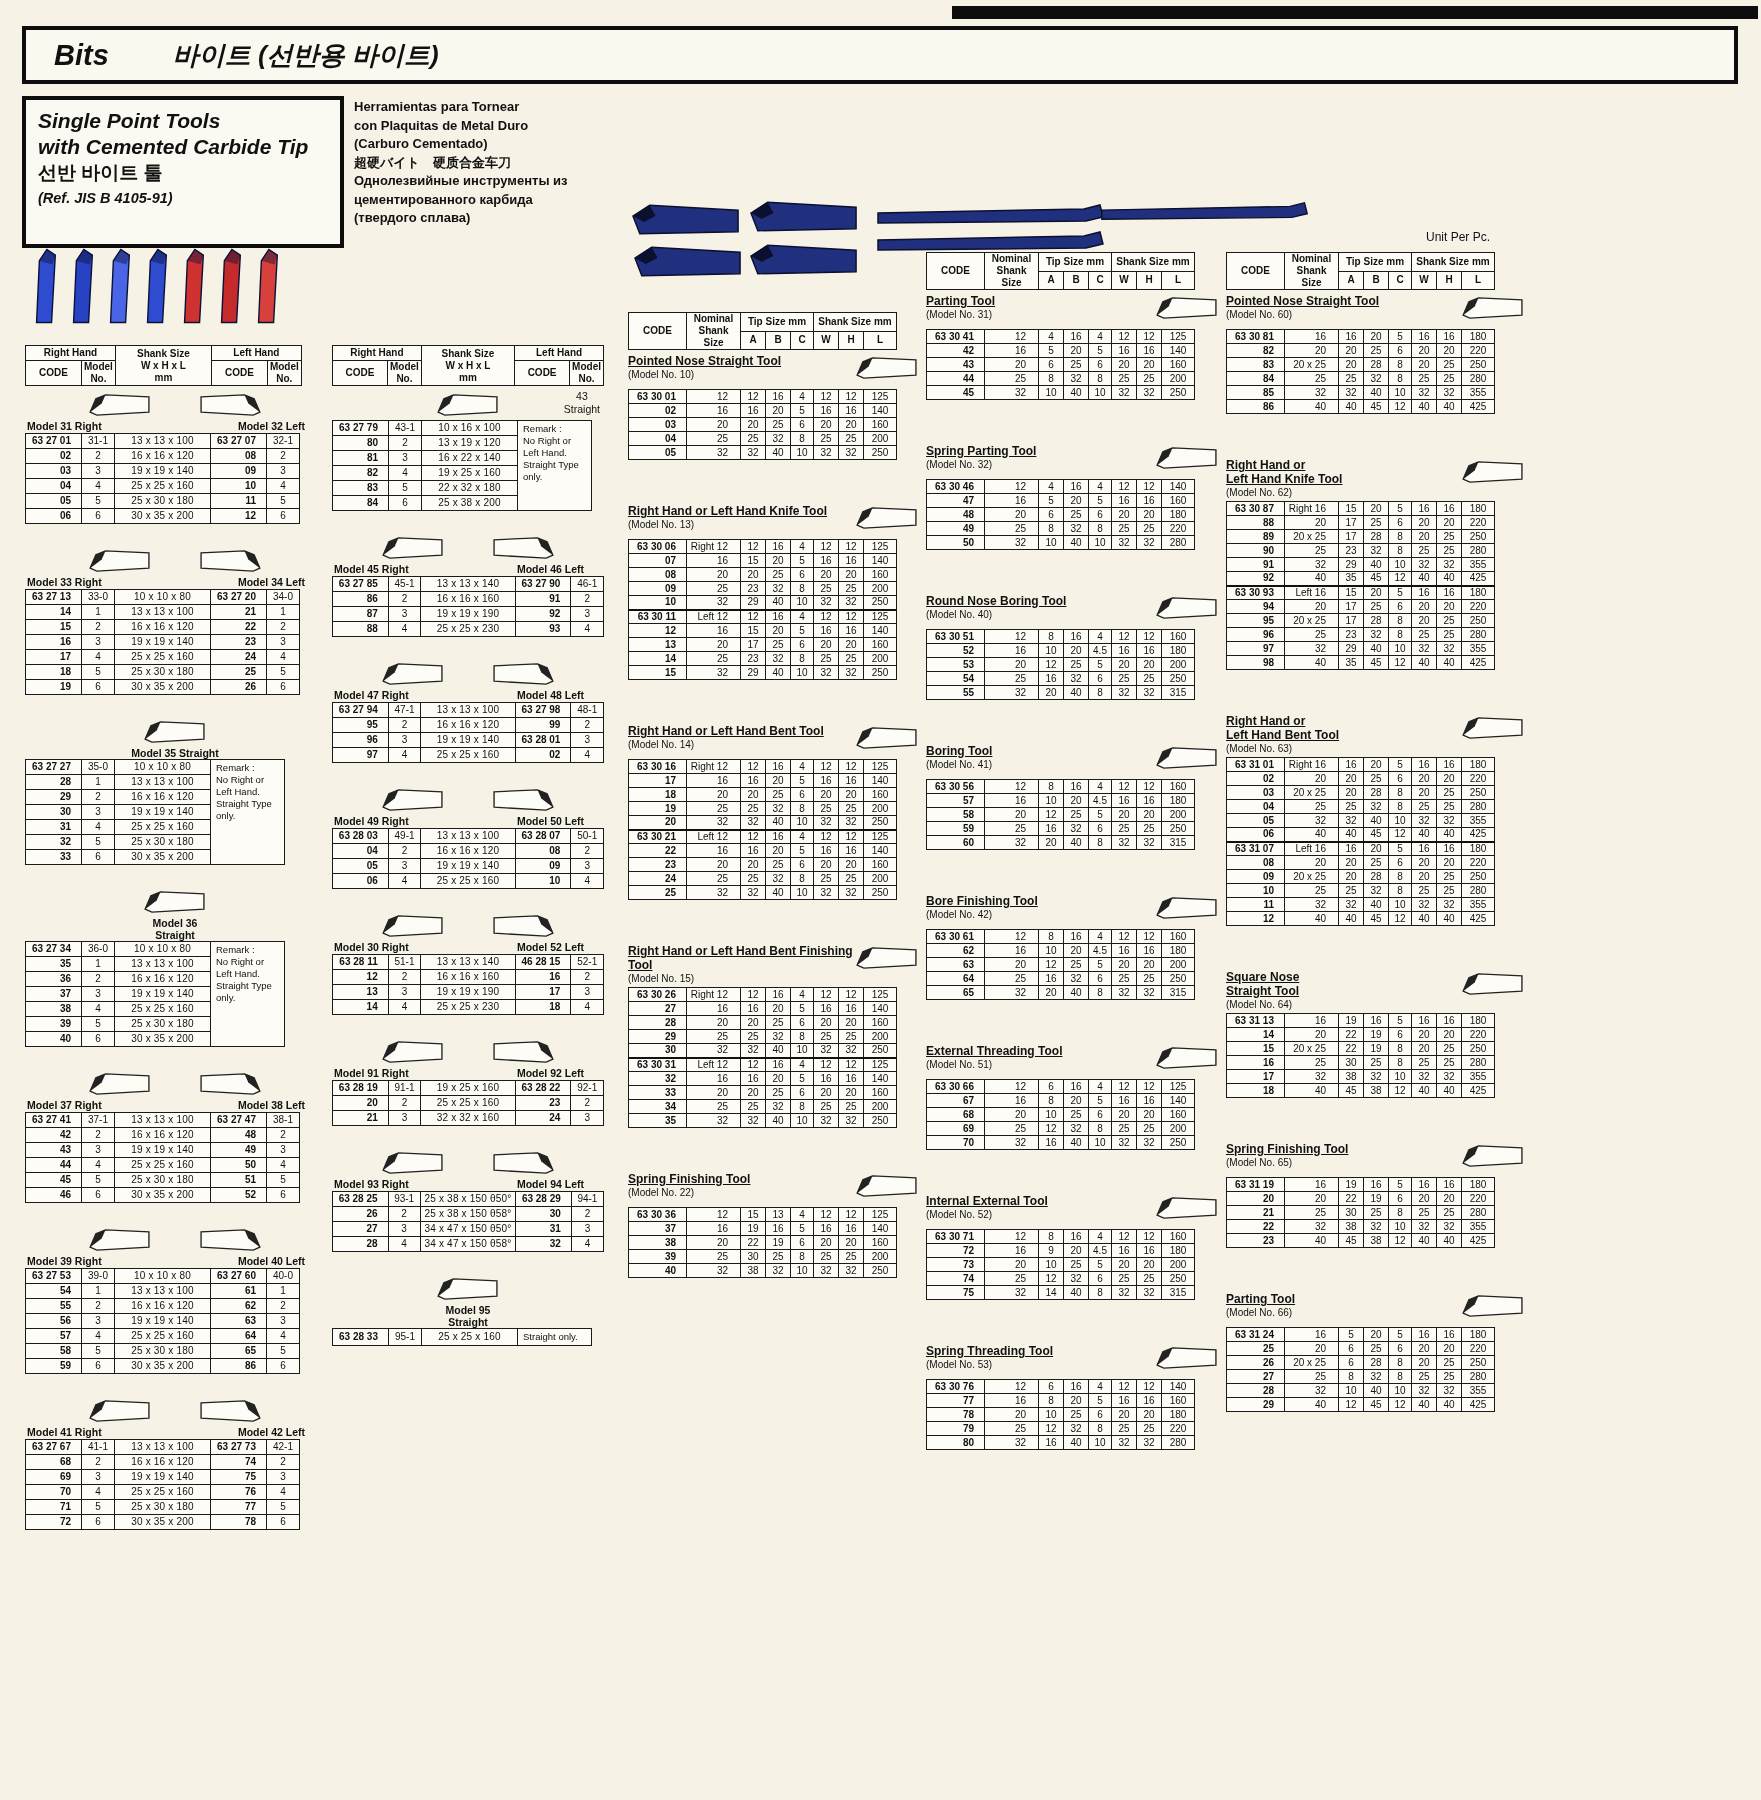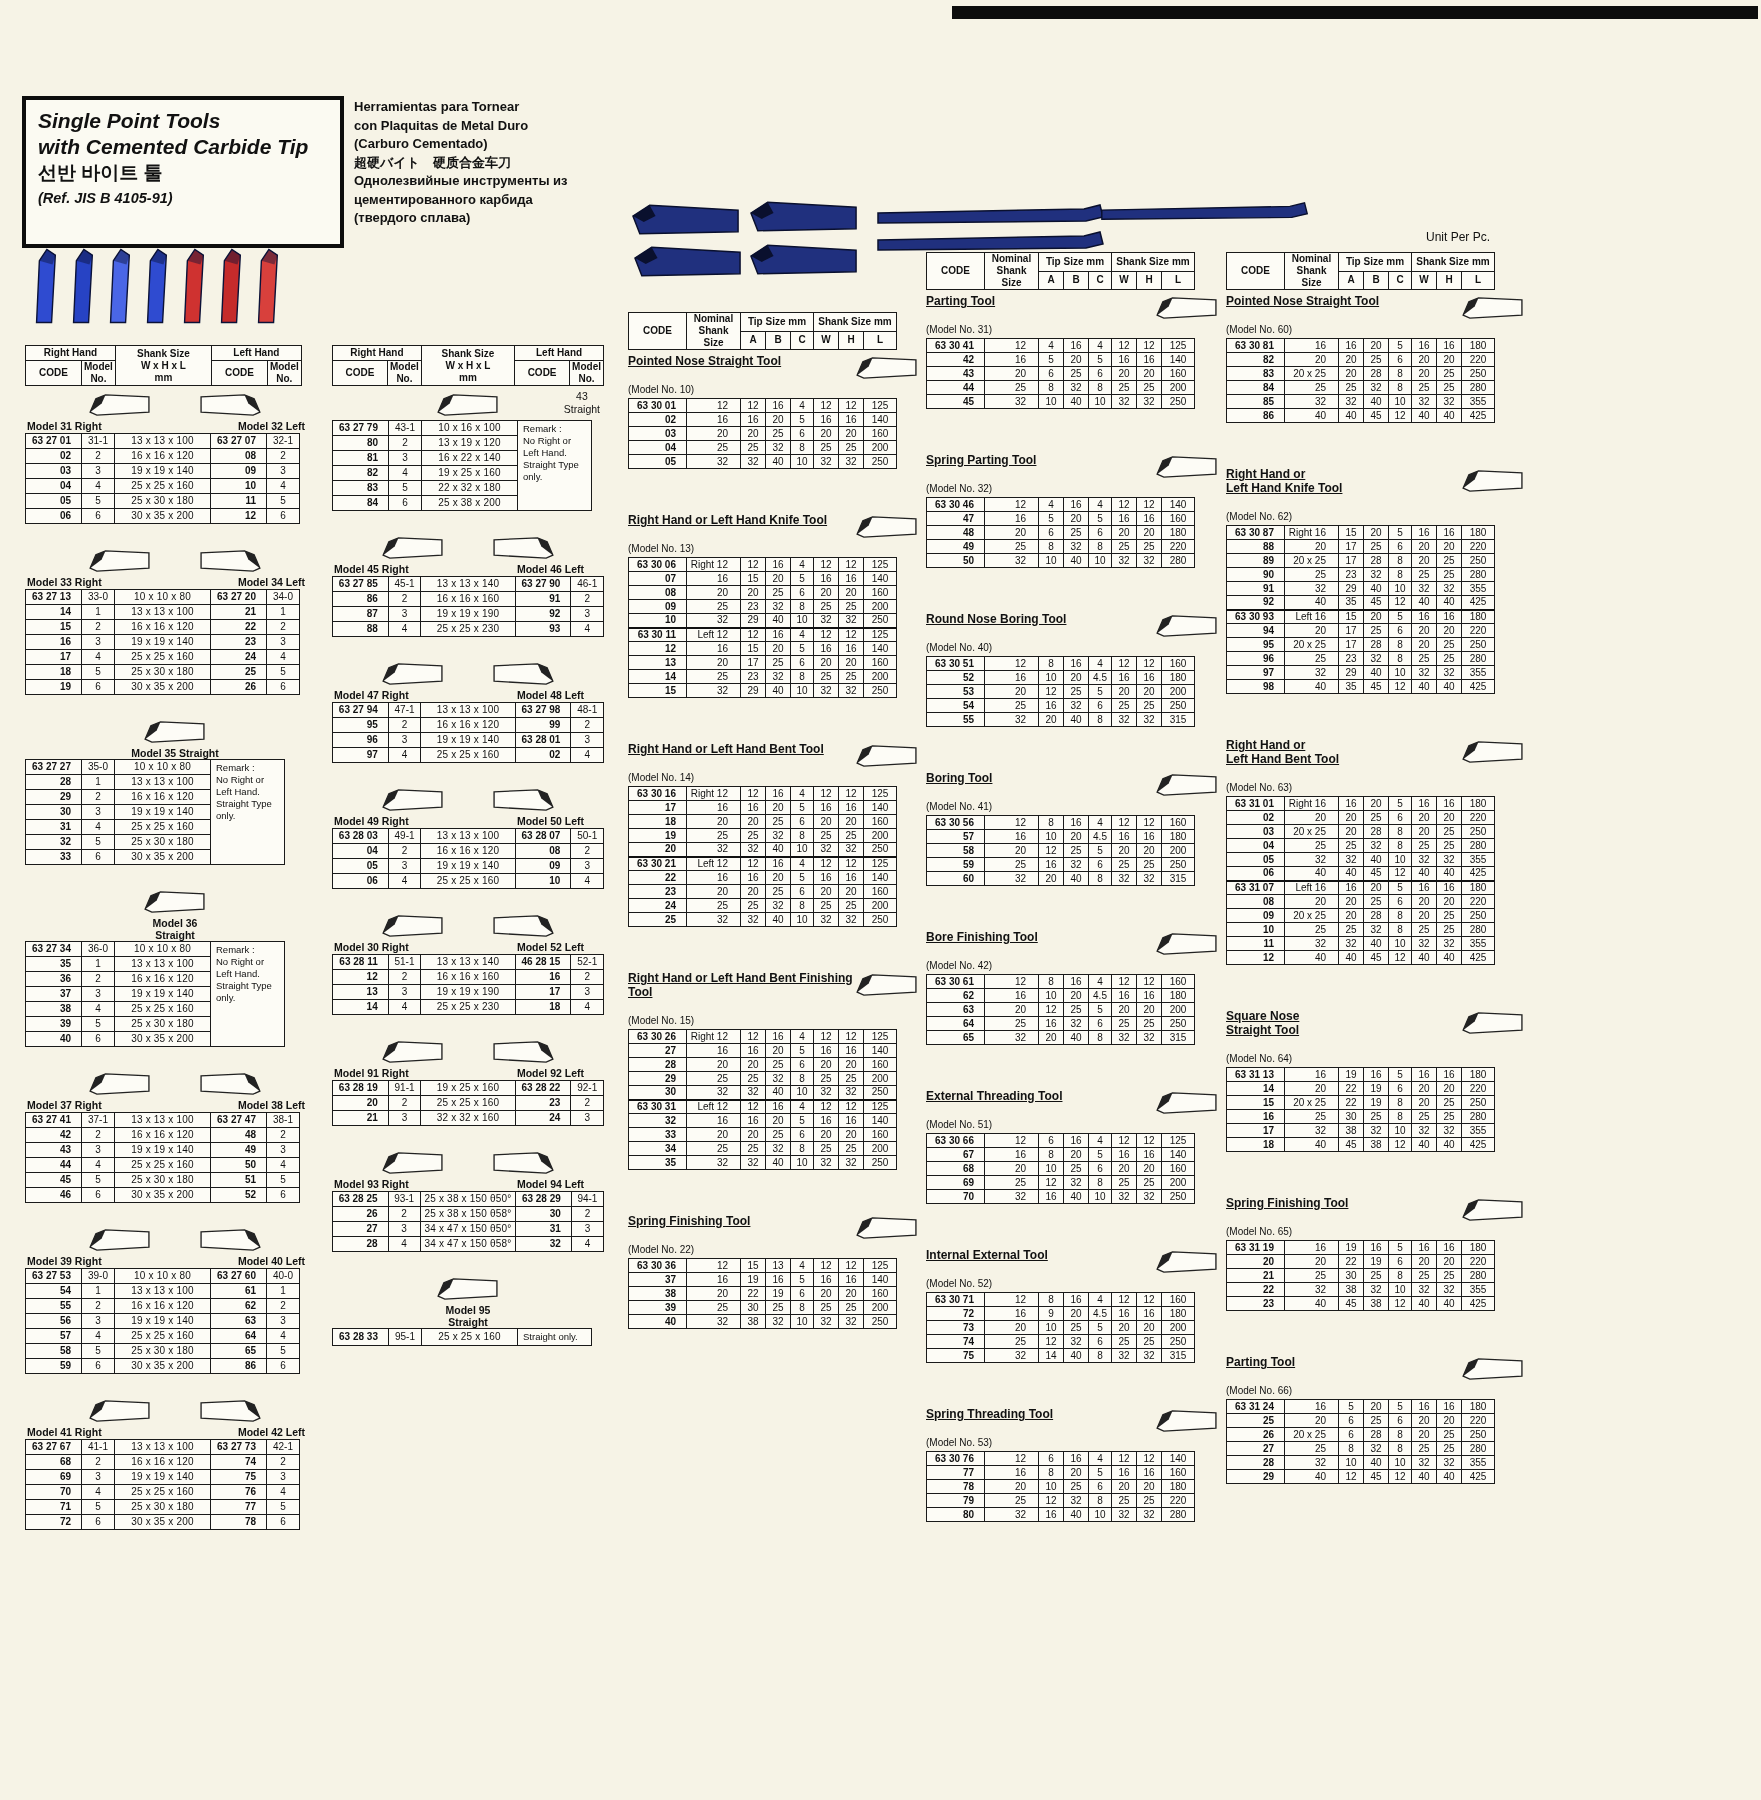--- a/index.html
+++ b/index.html
@@ -43,21 +43,21 @@
   table.ht td{height:14px}
   td.code{font-weight:700;text-align:right;padding-right:10px}
   td.nom{text-align:right;padding-right:12px}
   td.shk{letter-spacing:0.2px}
   td.remark{font-size:9.5px;text-align:left;vertical-align:top;padding:2px 5px;min-width:74px;
     white-space:pre-line;line-height:12px}
   tr.gs td{border-top:2.5px solid #111}
   .note43{position:absolute;top:2px;right:4px;font-size:10.5px;text-align:center;line-height:13px}
   .httl{display:flex;justify-content:space-between;align-items:flex-start;margin-bottom:3px;min-height:32px}
   .ht1{font-weight:700;font-size:12px;line-height:14px;text-decoration:underline;white-space:pre-line}
-  .ht2{font-size:10px;margin-top:16px}
+  .ht2{font-size:10px;margin-top:1px}
   .skt{flex:0 0 auto}
 </style>
 </head>
 <body>
 
 <svg width="0" height="0" style="position:absolute">
   <defs>
     <g id="sym-tool">
       <path d="M3 22 L9 8 L19 4 L64 6 L64 22 L10 25 Z" fill="#fdfcf6" stroke="#222" stroke-width="1.4"></path>
       <path d="M3 22 L9 8 L19 4 L15 13 Z" fill="#222"></path>
@@ -73,20 +73,24 @@
     <g id="sym-rod">
       <path d="M2 10 L208 6 L224 2 L227 14 L210 18 L2 20 Z" fill="#20307e" stroke="#0a102e" stroke-width="1.5"></path>
     </g>
   </defs>
 </svg>
 
 <div class="page">
 
   <div class="topbar"></div>
 
+  <div class="titlebox">
+    <span>Bits</span>
+    <span class="t-kr">바이트  (선반용 바이트)</span>
+  </div>
 
   <div class="cbox">
     <div class="cb1">Single Point Tools</div>
     <div class="cb1">with Cemented Carbide Tip</div>
     <div class="cb2">선반 바이트 툴</div>
     <div class="cb3">(Ref. JIS B 4105-91)</div>
   </div>
   <div class="cdesc" id="cdesc">
       <div>Herramientas para Tornear</div>
       <div>con Plaquitas de Metal Duro</div>

